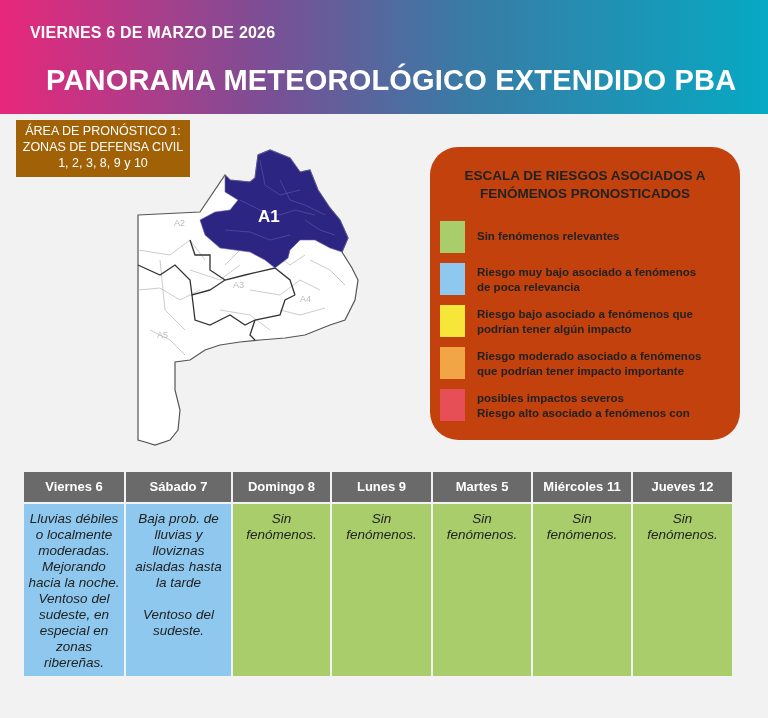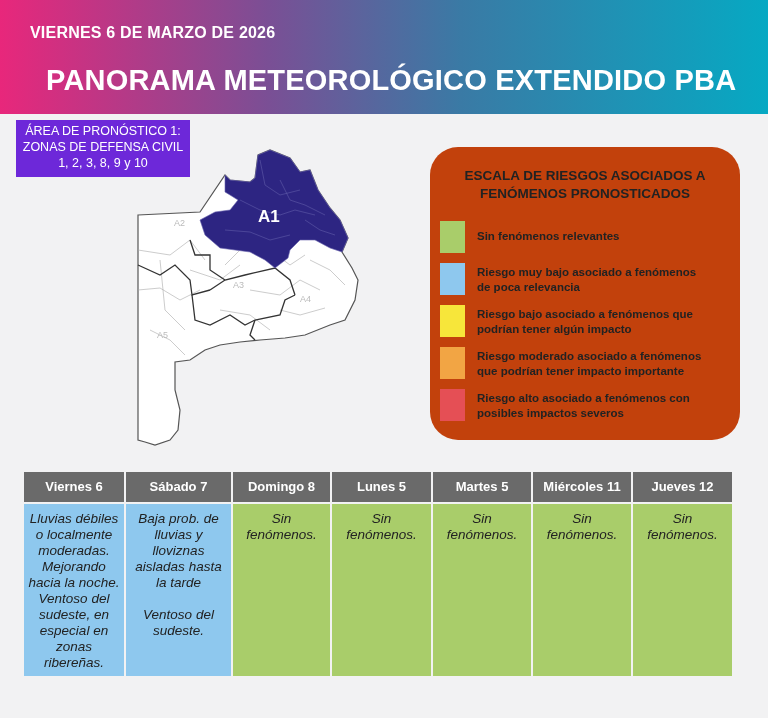--- a/index.html
+++ b/index.html
@@ -1,20 +1,20 @@
 <!DOCTYPE html>
 <html><head>
 <meta charset="utf-8">
 <style>
   * { box-sizing: border-box; margin: 0; padding: 0; }
   body { width: 768px; height: 718px; background: #f2f2f3; font-family: "Liberation Sans", "DejaVu Sans", sans-serif; position: relative; overflow: hidden; }
   .header { position: absolute; left: 0; top: 0; width: 768px; height: 114px; background: linear-gradient(90deg, #e8277b 0%, #7a4f95 35%, #3a7aa5 60%, #06a9c3 100%); }
   .header .date { position: absolute; left: 30px; top: 24px; color: #fff; font-weight: bold; font-size: 16px; letter-spacing: 0.2px; }
   .header .title { position: absolute; left: 46px; top: 64px; color: #fff; font-weight: bold; font-size: 29px; letter-spacing: 0.2px; }
-  .area-box { position: absolute; left: 16px; top: 120px; width: 174px; height: 57px; background: #6d28d9; color: #fff; text-align: center; font-size: 12.5px; line-height: 16px; padding-top: 3px; }
+  .area-box { position: absolute; left: 16px; top: 120px; width: 174px; height: 57px; background: #a16207; color: #fff; text-align: center; font-size: 12.5px; line-height: 16px; padding-top: 3px; }
   .map { position: absolute; left: 130px; top: 140px; width: 240px; height: 315px; }
   .legend { position: absolute; left: 430px; top: 147px; width: 310px; height: 293px; background: #c2410c; border-radius: 28px; }
   .legend .ltitle { position: absolute; left: 0; top: 20px; width: 100%; text-align: center; font-weight: bold; font-size: 13.5px; line-height: 18px; color: #222; }
   .legend .item { position: absolute; left: 10px; height: 32px; width: 290px; }
   .legend .sw { position: absolute; left: 0; top: 0; width: 25px; height: 32px; }
   .legend .txt { position: absolute; left: 37px; top: 2px; width: 260px; font-weight: bold; font-size: 11.5px; line-height: 15px; color: #222; }
   .table { position: absolute; left: 24px; top: 470px; width: 718px; }
   .ttitle { height: 31px; background: #2d2582; color: #fff; text-align: center; font-size: 13px; line-height: 31px; }
   .hdr { display: flex; margin-top: 2px; }
   .hdr .cell { background: #6a6a6a; color: #fff; font-weight: bold; font-size: 13px; height: 30px; line-height: 30px; text-align: center; border-right: 2px solid #f2f2f3; }
@@ -103,32 +103,32 @@
   <div class="item" style="top:200px">
     <div class="sw" style="background:#f2a544"></div>
     <div class="txt">
         <div>Riesgo moderado asociado a fenómenos</div>
         <div>que podrían tener impacto importante</div>
       </div>
   </div>
   <div class="item" style="top:242px">
     <div class="sw" style="background:#e54f55"></div>
     <div class="txt">
+        <div>posibles impactos severos</div>
         <div>Riesgo alto asociado a fenómenos con</div>
-        <div>posibles impactos severos</div>
       </div>
   </div>
 </div>
 
 <div class="table">
   <div class="hdr">
     <div class="cell c0">Viernes 6</div>
     <div class="cell c1">Sábado 7</div>
     <div class="cell c2">Domingo 8</div>
-    <div class="cell c3">Lunes 5</div>
+    <div class="cell c3">Lunes 9</div>
     <div class="cell c4">Martes 5</div>
     <div class="cell c5">Miércoles 11</div>
     <div class="cell c6">Jueves 12</div>
   </div>
   <div class="body">
     <div class="cell c0" style="background:#8ec8ee">Lluvias débiles
 o localmente
 moderadas.
 Mejorando
 hacia la noche.

